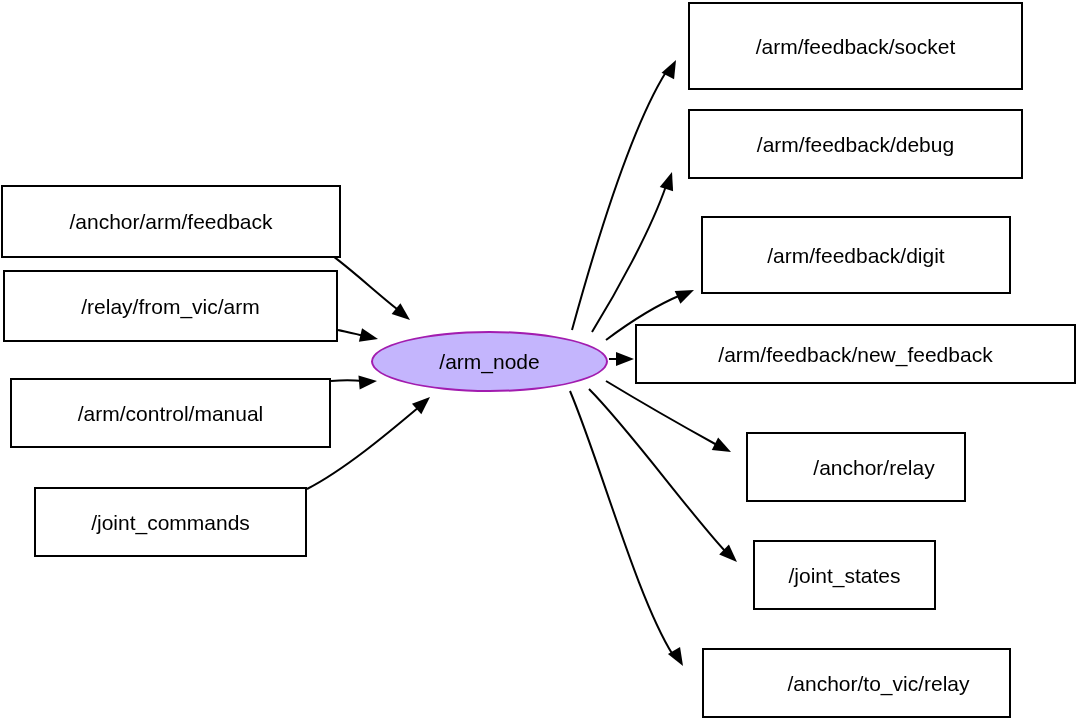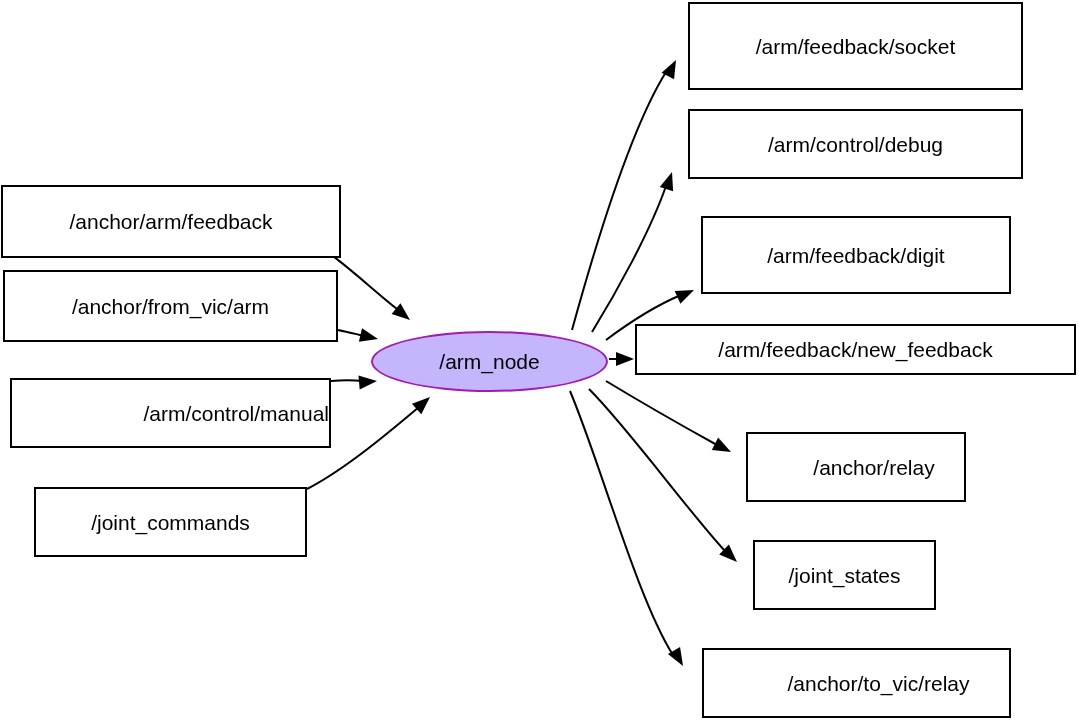--- a/index.html
+++ b/index.html
@@ -98,40 +98,40 @@
         <path class="edge-path" d="M 570,391 C 600,462 637,598 673,655"></path>
         <polygon class="arrow-head" points="0,0 -18,-7 -18,7" transform="translate(683,666) rotate(60)"></polygon>
       </g>
   </svg>
 
   <div id="input-boxes">
       <div class="topic-box" style="left: 1px; top: 160px; width: 340px; height: 73px; margin-top: 25px;">
         <span class="topic-label">/anchor/arm/feedback</span>
       </div>
       <div class="topic-box" style="left: 3px; top: 270px; width: 335px; height: 72px;">
-        <span class="topic-label">/anchor/from_vic/arm</span>
+        <span class="topic-label">/relay/from_vic/arm</span>
       </div>
-      <div class="topic-box" style="left: 10px; top: 378px; width: 321px; height: 70px; justify-content: flex-end;">
+      <div class="topic-box" style="left: 10px; top: 378px; width: 321px; height: 70px;">
         <span class="topic-label">/arm/control/manual</span>
       </div>
       <div class="topic-box" style="left: 34px; top: 487px; width: 273px; height: 70px;">
         <span class="topic-label">/joint_commands</span>
       </div>
     </div>
   <div id="output-boxes">
       <div class="topic-box" style="left: 688px; top: 2px; width: 335px; height: 88px;">
         <span class="topic-label">/arm/feedback/socket</span>
       </div>
       <div class="topic-box" style="left: 688px; top: 109px; width: 335px; height: 70px;">
-        <span class="topic-label">/arm/control/debug</span>
+        <span class="topic-label">/arm/feedback/debug</span>
       </div>
       <div class="topic-box" style="left: 701px; top: 216px; width: 310px; height: 78px;">
         <span class="topic-label">/arm/feedback/digit</span>
       </div>
-      <div class="topic-box" style="left: 635px; top: 324px; width: 441px; height: 51px;">
+      <div class="topic-box" style="left: 635px; top: 324px; width: 441px; height: 60px;">
         <span class="topic-label">/arm/feedback/new_feedback</span>
       </div>
       <div class="topic-box" style="left: 746px; top: 432px; width: 220px; height: 70px; padding-left: 36px;">
         <span class="topic-label">/anchor/relay</span>
       </div>
       <div class="topic-box" style="left: 753px; top: 540px; width: 183px; height: 70px;">
         <span class="topic-label">/joint_states</span>
       </div>
       <div class="topic-box" style="left: 702px; top: 648px; width: 309px; height: 70px; padding-left: 44px;">
         <span class="topic-label">/anchor/to_vic/relay</span>

